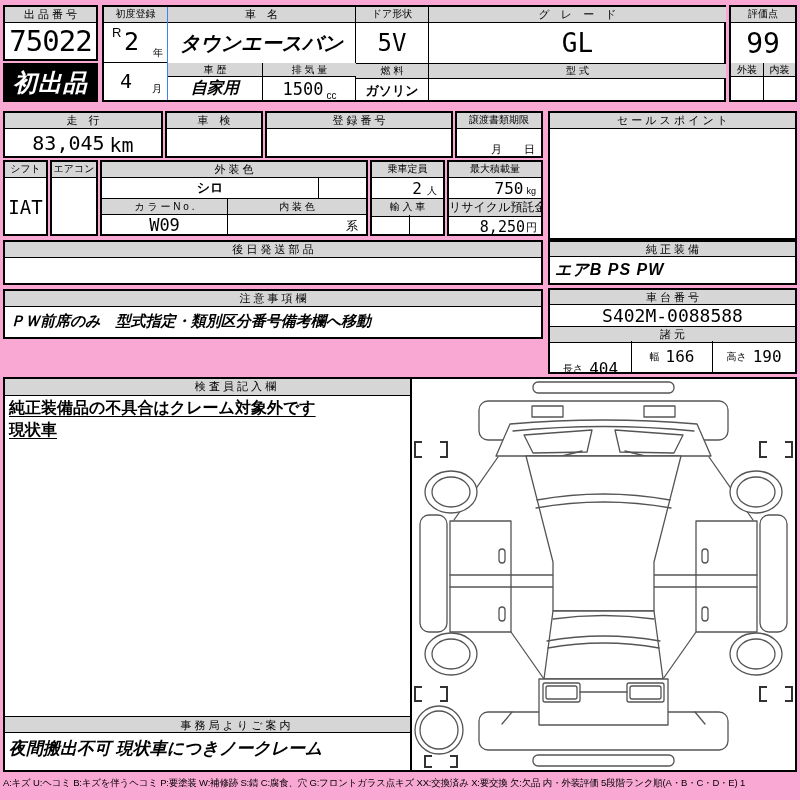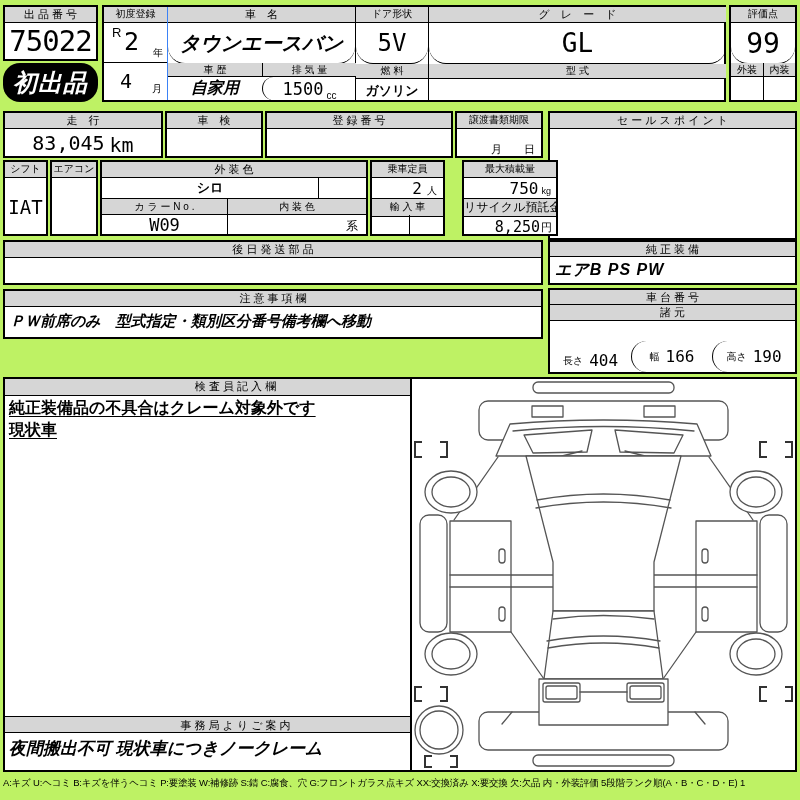--- a/index.html
+++ b/index.html
@@ -1,23 +1,23 @@
 <!DOCTYPE html>
 <html><head>
 <meta charset="utf-8">
 <style>
   html,body{margin:0;padding:0;background:#fff;}
-  #sheet{position:relative;width:800px;height:800px;background:#bef264;color:#000;
+  #sheet{position:relative;width:800px;height:800px;background:#f9a8d4;color:#000;
          font-family:"Liberation Sans","DejaVu Sans",sans-serif;overflow:hidden;}
   .box{position:absolute;border:2px solid #000;background:#fff;box-sizing:border-box;}
   .abs{position:absolute;box-sizing:border-box;}
   .hdr{background:#d6d6d6;font-size:11px;line-height:14px;text-align:center;
        white-space:nowrap;overflow:hidden;border-bottom:1px solid #000;}
   .mono{font-family:"DejaVu Sans Mono","Liberation Mono",monospace;}
-  .ctr{display:flex;align-items:center;justify-content:center;border-radius:17px;}
+  .ctr{display:flex;align-items:center;justify-content:center;}
   .b{font-weight:bold;font-style:italic;}
   .ul{text-decoration:underline;text-underline-offset:3px;}
   .bl{border-left:1px solid #000;}
   .bt{border-top:1px solid #000;}
   svg{display:block;}
 </style>
 </head>
 <body>
 
 <div id="sheet">
@@ -126,21 +126,21 @@
   <div class="box" style="left:370px;top:160px;width:75px;height:76px;">
     <div class="hdr" style="height:15px;font-size:10px;">乗車定員</div>
     <div class="ctr" style="height:20px;justify-content:flex-end;padding-right:6px;">
       <span class="mono" style="font-size:16px;">2</span>
       <span style="font-size:10px;margin-left:5px;margin-top:5px;">人</span>
     </div>
     <div class="hdr bt" style="height:17px;font-size:10px;line-height:16px;">輸 入 車</div>
     <div class="abs" style="left:0;top:53px;width:37px;height:19px;"></div>
     <div class="abs bl" style="left:37px;top:53px;width:34px;height:19px;"></div>
   </div>
-  <div class="box" style="left:447px;top:160px;width:96px;height:76px;margin-left:15px;">
+  <div class="box" style="left:447px;top:160px;width:96px;height:76px;">
     <div class="hdr" style="height:15px;font-size:10px;">最大積載量</div>
     <div class="ctr" style="height:20px;justify-content:flex-end;padding-right:5px;">
       <span class="mono" style="font-size:16px;">750</span>
       <span style="font-size:9px;margin-left:3px;margin-top:6px;">kg</span>
     </div>
     <div class="hdr bt" style="height:17px;font-size:12px;line-height:16px;">リサイクル預託金</div>
     <div class="ctr" style="height:19px;justify-content:flex-end;padding-right:4px;">
       <span class="mono" style="font-size:15px;">8,250</span>
       <span style="font-size:11px;margin-left:1px;margin-top:2px;">円</span>
     </div>
@@ -154,23 +154,24 @@
     <div class="hdr" style="height:14px;">純 正 装 備</div>
     <div class="b" style="height:27px;font-size:16px;padding:3px 0 0 5px;letter-spacing:1px;">エアB PS PW</div>
   </div>
 
   <div class="box" style="left:3px;top:289px;width:540px;height:50px;">
     <div class="hdr" style="height:15px;">注 意 事 項 欄</div>
     <div class="b" style="font-size:15px;padding:5px 0 0 5px;">ＰＷ前席のみ　型式指定・類別区分番号備考欄へ移動</div>
   </div>
   <div class="box" style="left:548px;top:288px;width:249px;height:86px;">
     <div class="hdr" style="height:14px;">車 台 番 号</div>
+    <div class="ctr mono" style="height:22px;font-size:18px;border-bottom:1px solid #000;box-sizing:border-box;">S402M-0088588</div>
     <div class="hdr" style="height:15px;">諸 元</div>
     <div class="abs" style="left:0;top:51px;width:100%;height:31px;">
-      <div class="abs ctr" style="left:0;top:4px;width:81px;height:31px;">
+      <div class="abs ctr" style="left:0;top:12px;width:81px;height:31px;">
         <span style="font-size:10px;margin-right:6px;">長さ</span>
         <span class="mono" style="font-size:16px;">404</span>
       </div>
       <div class="abs ctr bl" style="left:81px;top:0;width:81px;height:31px;">
         <span style="font-size:10px;margin-right:6px;">幅</span>
         <span class="mono" style="font-size:16px;">166</span>
       </div>
       <div class="abs ctr bl" style="left:162px;top:0;width:83px;height:31px;">
         <span style="font-size:10px;margin-right:6px;">高さ</span>
         <span class="mono" style="font-size:16px;">190</span>

